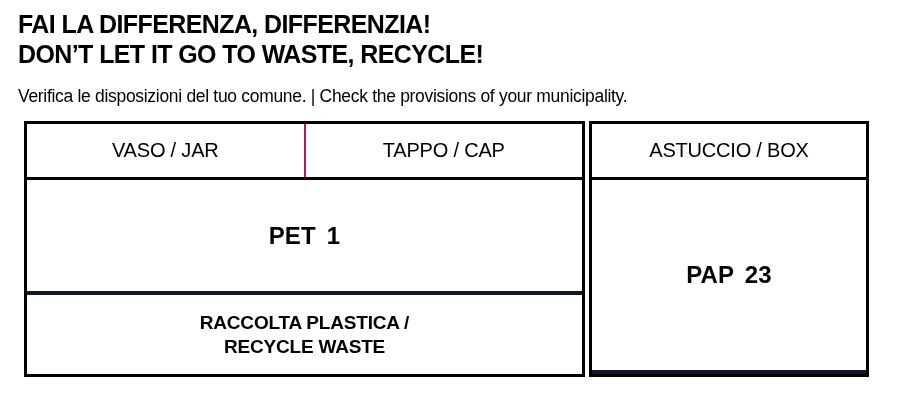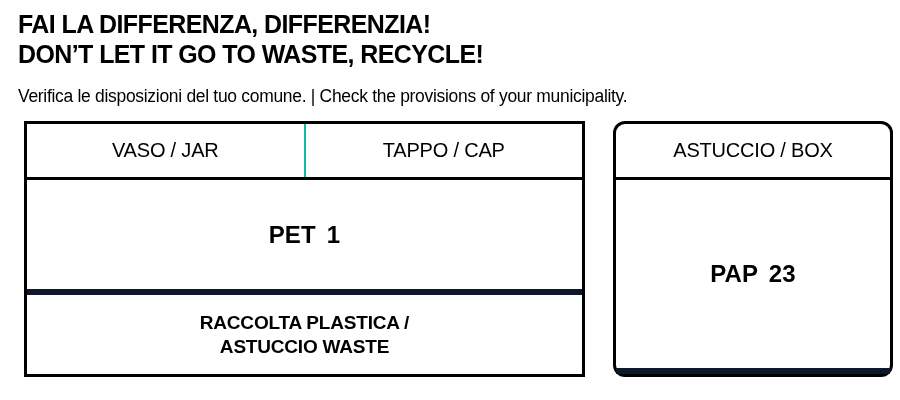--- a/index.html
+++ b/index.html
@@ -31,55 +31,55 @@
     letter-spacing: -0.3px;
     transform: scaleX(0.97);
     transform-origin: 0 0;
     white-space: nowrap;
   }
   .tables {
     position: absolute;
     left: 17px;
     top: 121px;
     display: flex;
-    gap: 28px;
+    gap: 4px;
     padding-left: 7px;
   }
   .rtable {
     border: 3px solid #000000;
     height: 256px;
     display: flex;
     flex-direction: column;
     background: #ffffff;
   }
   .rtable.plastic { width: 561px; }
-  .rtable.paper   { width: 280px; border-radius: 12px; }
+  .rtable.paper   { width: 280px; }
   .row-header {
     height: 56px;
     border-bottom: 3px solid #000000;
     display: flex;
   }
   .hcell {
     flex: 1;
     display: flex;
     align-items: center;
     justify-content: center;
     font-size: 20px;
     letter-spacing: -0.2px;
     white-space: nowrap;
   }
-  .hcell + .hcell { border-left: 2px solid #14b8a6; }
+  .hcell + .hcell { border-left: 2px solid #be185d; }
   .row-code {
     flex: 1;
     display: flex;
     align-items: center;
     justify-content: center;
     font-size: 24px;
     font-weight: bold;
-    border-bottom: 6px solid #0f172a;
+    border-bottom: 4px solid #0f172a;
     letter-spacing: 0.2px;
     word-spacing: 4px;
   }
   .row-disposal {
     height: 79px;
     display: flex;
     flex-direction: column;
     align-items: center;
     justify-content: center;
     font-size: 19px;
@@ -102,21 +102,21 @@
 <div class="tables">
 
   <div class="rtable plastic">
     <div class="row-header">
       <div class="hcell">VASO / JAR</div>
       <div class="hcell">TAPPO / CAP</div>
     </div>
     <div class="row-code">PET 1</div>
     <div class="row-disposal">
       <span>RACCOLTA PLASTICA /</span>
-      <span>ASTUCCIO WASTE</span>
+      <span>RECYCLE WASTE</span>
     </div>
   </div>
 
   <div class="rtable paper">
     <div class="row-header">
       <div class="hcell">ASTUCCIO / BOX</div>
     </div>
     <div class="row-code">PAP 23</div>
   </div>
 

